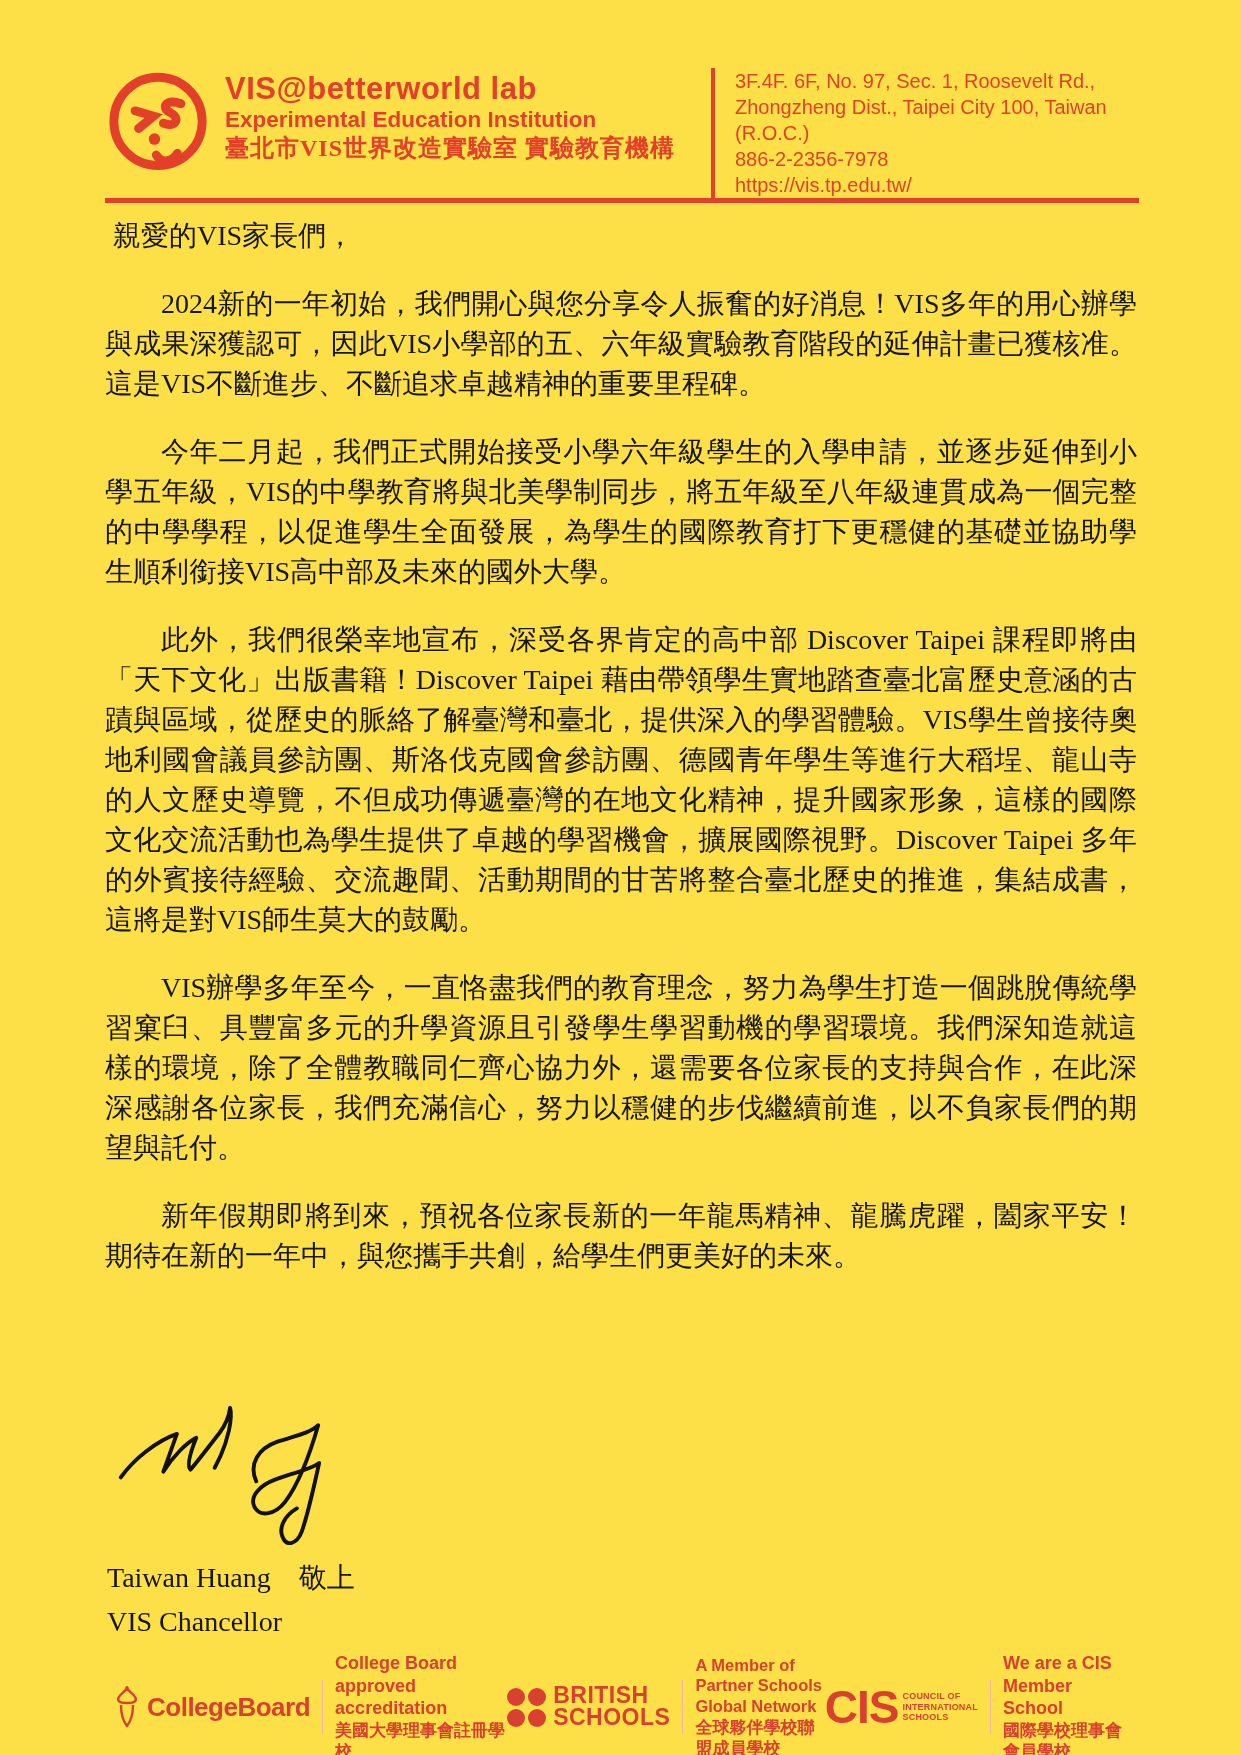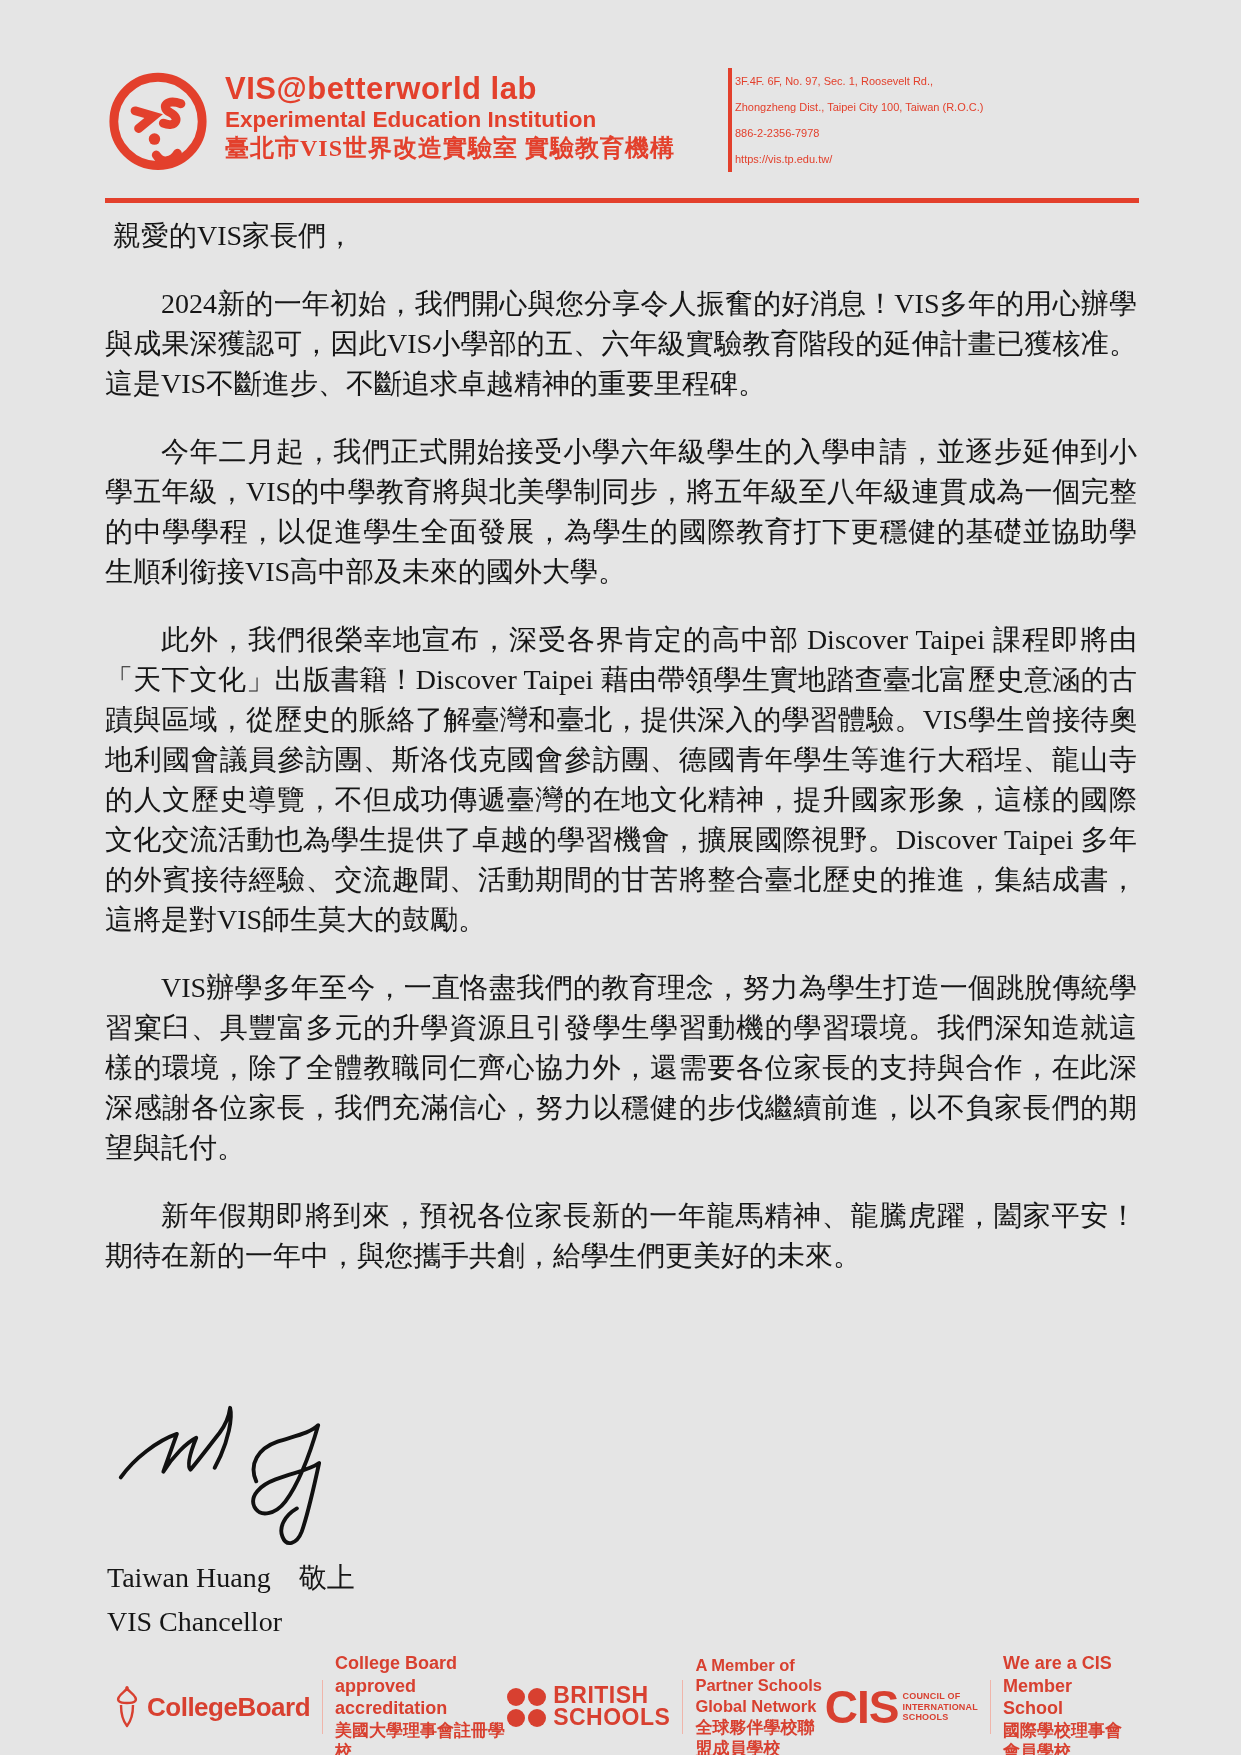--- a/index.html
+++ b/index.html
@@ -1,33 +1,33 @@
 <!DOCTYPE html>
 <html><head>
 <meta charset="utf-8">
 <style>
   html,body{margin:0;padding:0;background:#ffffff;}
-  .page{position:relative;width:1241px;height:1755px;background:#e5e5e5;overflow:hidden;
+  .page{position:relative;width:1241px;height:1755px;background:#fde047;overflow:hidden;
         font-family:"Liberation Serif","DejaVu Serif",serif;color:#161616;}
 
   
   .letterhead{position:absolute;left:105px;top:56px;width:1032px;display:flex;
               justify-content:space-between;align-items:flex-start;}
   .logo{display:flex;align-items:center;gap:14px;}
   .logo-icon{width:106px;height:122px;flex:0 0 auto;}
   .logo-text{line-height:1.08;}
   .logo-title{font-family:"Liberation Sans","DejaVu Sans",sans-serif;font-weight:bold;
               font-size:31px;letter-spacing:0.5px;}
   .logo-sub{font-family:"Liberation Sans","DejaVu Sans",sans-serif;font-weight:bold;
             font-size:22.5px;margin-top:2px;}
   .logo-sub-cjk{font-family:Liberation Serif, serif;font-weight:bold;
                 font-size:24px;margin-top:4px;letter-spacing:1px;}
-  .contact{border-left:4px solid; padding-left:3px;margin-top:12px;
+  .contact{border-left:4px solid; padding-left:20px;margin-top:12px;
            font-family:"Liberation Sans","DejaVu Sans",sans-serif;
-           font-size:11px;line-height:26px;width:402px;}
+           font-size:20px;line-height:26px;width:402px;}
   .contact a{text-decoration:none;}
   .header-rule{position:absolute;left:105px;top:198px;width:1034px;height:5px;}
 
   
   .letter{position:absolute;left:105px;top:216px;width:1032px;
           font-size:28px;line-height:40px;text-align:justify;}
   .salutation{margin:0 0 28px 8px;}
   .para{margin:0 0 28px 0;text-indent:2em;}
 
   

